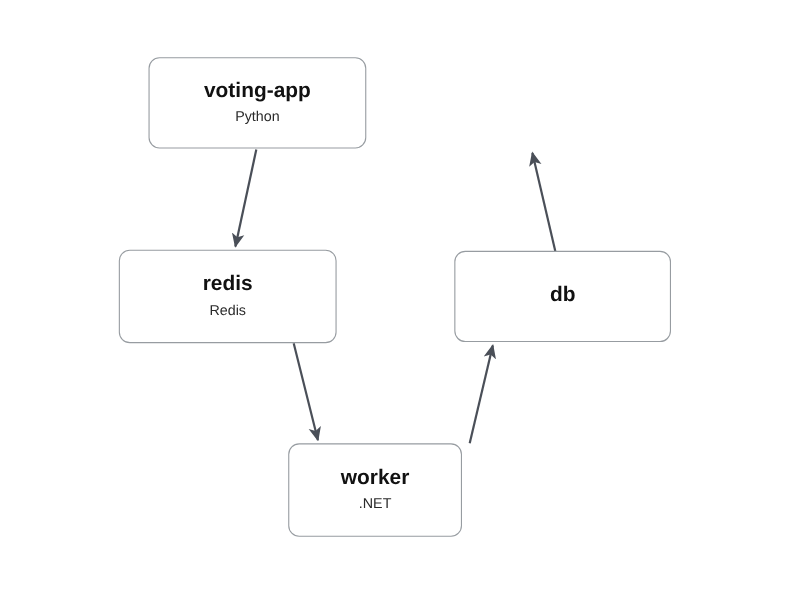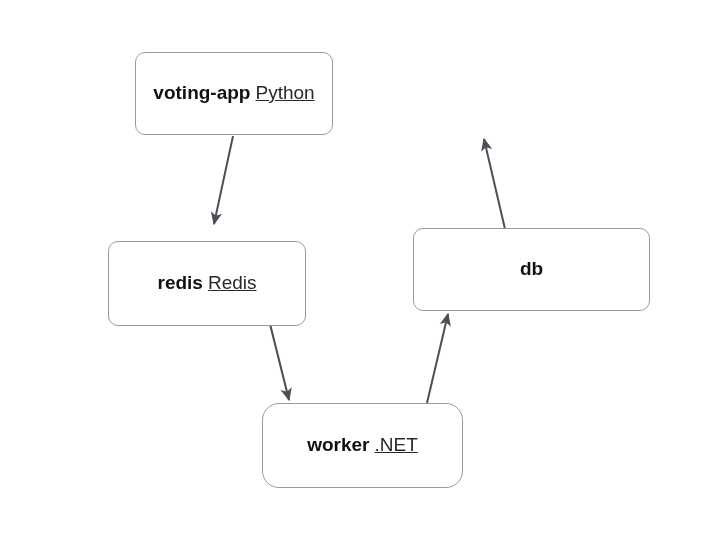--- a/index.html
+++ b/index.html
@@ -23,40 +23,39 @@
     height: 540px;
     pointer-events: none;
   }
   .node {
     position: absolute;
     box-sizing: border-box;
     background: var(--node-fill, #ffffff);
     border: 1.5px solid var(--node-border, #979ca1);
     border-radius: 10px;
     display: flex;
-    flex-direction: row;
+    flex-direction: column;
     align-items: center;
     justify-content: center;
     gap: 5px;
     z-index: 2;
   }
   .node-title {
     font-size: 19px;
     font-weight: bold;
     color: var(--title-color, #111111);
     line-height: 1.1;
     white-space: nowrap;
   }
   .node-subtitle {
-    font-size: 19px;
+    font-size: 13px;
     font-weight: normal;
     color: var(--subtitle-color, #2a2a2a);
     line-height: 1.1;
     white-space: nowrap;
-    text-decoration: underline;
   }
   .edge-line {
     stroke: var(--edge-color, #4a4f58);
     stroke-width: 2;
     fill: none;
   }
 </style>
 </head>
 <body>
 
@@ -72,24 +71,24 @@
         <line class="edge-line" x1="267" y1="312" x2="289" y2="400" marker-end="url(#arrowhead)"></line>
         <line class="edge-line" x1="427" y1="403" x2="448" y2="314" marker-end="url(#arrowhead)"></line>
         <line class="edge-line" x1="505" y1="229" x2="484" y2="139" marker-end="url(#arrowhead)"></line>
       </g>
   </svg>
 
 <div class="node" style="left: 135px; top: 52px; width: 198px; height: 83px;">
       <div class="node-title">voting-app</div>
       <div class="node-subtitle">Python</div>
     </div>
-    <div class="node" style="left: 108px; top: 241px; width: 198px; height: 85px;">
+    <div class="node" style="left: 108px; top: 227px; width: 198px; height: 85px;">
       <div class="node-title">redis</div>
       <div class="node-subtitle">Redis</div>
     </div>
-    <div class="node" style="left: 413px; top: 228px; width: 237px; height: 83px;">
+    <div class="node" style="left: 413px; top: 228px; width: 197px; height: 83px;">
       <div class="node-title">db</div>
     </div>
-    <div class="node" style="left: 262px; top: 403px; width: 201px; height: 85px; border-radius: 17px;">
+    <div class="node" style="left: 262px; top: 403px; width: 158px; height: 85px;">
       <div class="node-title">worker</div>
       <div class="node-subtitle">.NET</div>
     </div>
   </div>
 
 </body></html>

